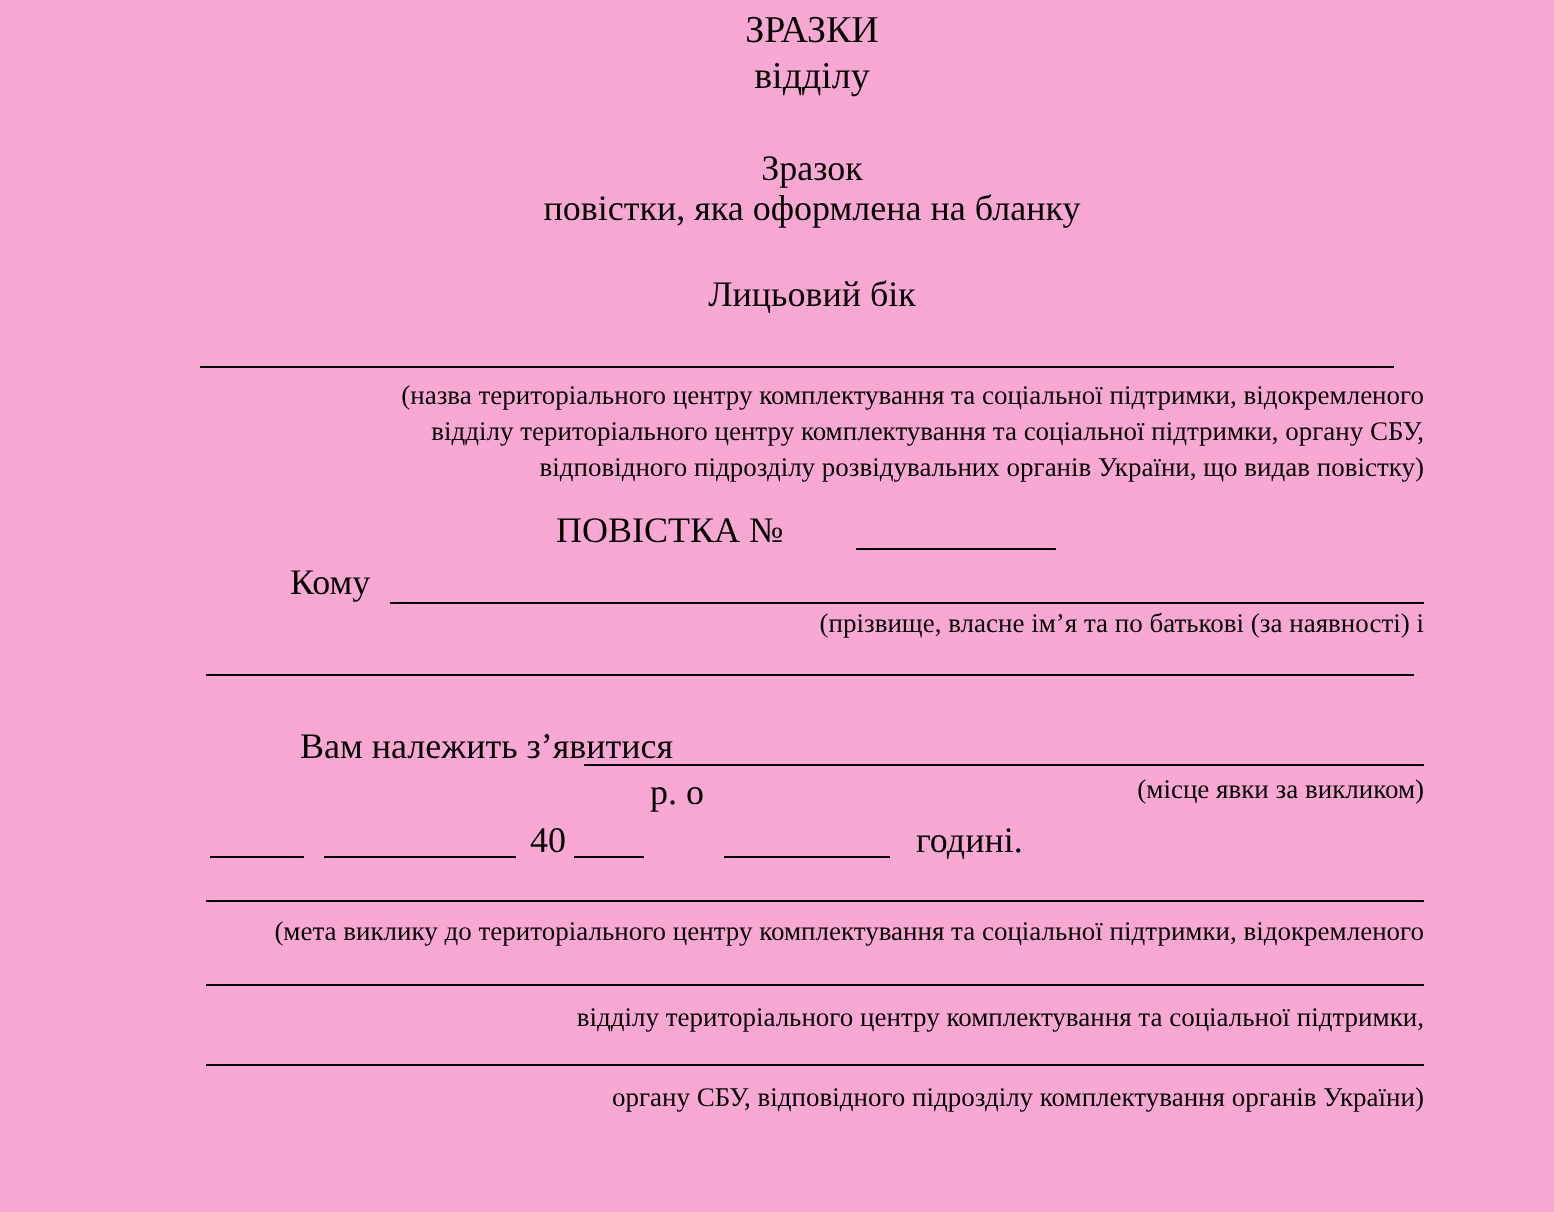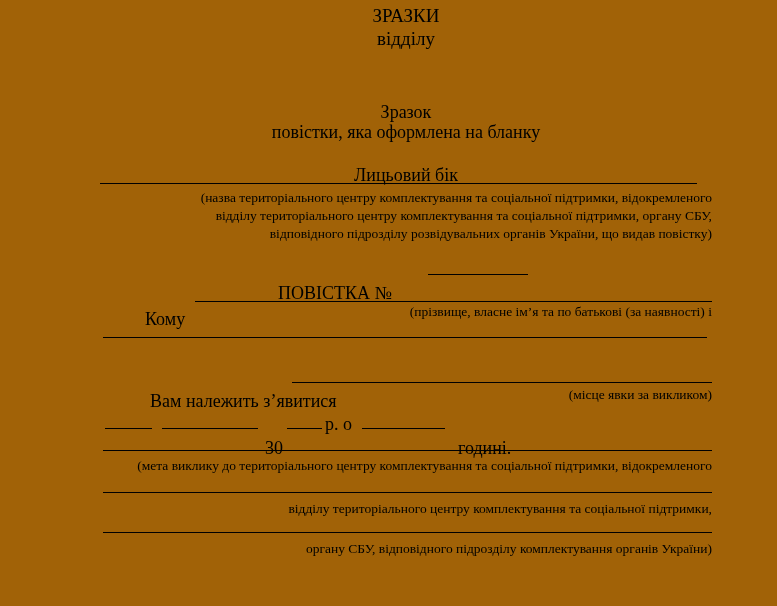--- a/index.html
+++ b/index.html
@@ -1,25 +1,25 @@
 <!DOCTYPE html>
 <html><head>
 <meta charset="utf-8">
 <style>
   html,body{margin:0;padding:0;background:#ffffff;}
   .doc{
     position:relative;
     width:777px;height:606px;
-    background:#a16207;color:#000;
+    background:#f9a8d4;color:#000;
     font-family:"Liberation Serif","DejaVu Serif",serif;
     overflow:hidden;
   }
   .row{position:absolute;white-space:nowrap;}
   .center{left:100px;width:612px;text-align:center;white-space:nowrap;}
-  .main{font-size:18px;line-height:22px;margin-top:28px;}
+  .main{font-size:18px;line-height:22px;}
   .title{font-size:19px;line-height:23px;}
   .small{font-size:13.5px;line-height:17px;text-align:right;}
   .italic{}
   .hr{position:absolute;height:0;border-top:1.3px solid #000;}
   .shiftL{transform:translateX(-45px);}
 </style>
 </head>
 <body>
 
 <div class="doc">
@@ -45,21 +45,21 @@
   <div class="row center small" style="top:303px">(прізвище, власне ім’я та по батькові (за наявності) і</div>
 
   <div class="hr" style="top:337px;left:103px;width:604px"></div>
 
   <div class="row main" style="top:362px;left:150px">Вам належить з’явитися</div>
   <div class="hr" style="top:382px;left:292px;width:420px"></div>
   <div class="row small" style="top:386px;left:292px;width:420px;text-align:right">(місце явки за викликом)</div>
 
   <div class="hr" style="top:428px;left:105px;width:47px"></div>
   <div class="hr" style="top:428px;left:162px;width:96px"></div>
-  <div class="row main" style="top:409px;left:265px">30</div>
+  <div class="row main" style="top:409px;left:265px">40</div>
   <div class="hr" style="top:428px;left:287px;width:35px"></div>
   <div class="row main" style="top:385px;left:325px">р. о</div>
   <div class="hr" style="top:428px;left:362px;width:83px"></div>
   <div class="row main" style="top:409px;left:458px">годині.</div>
 
   <div class="hr" style="top:450px;left:103px;width:609px"></div>
   <div class="row center small" style="top:457px">(мета виклику до територіального центру комплектування та соціальної підтримки, відокремленого</div>
 
   <div class="hr" style="top:492px;left:103px;width:609px"></div>
   <div class="row center small" style="top:500px">відділу територіального центру комплектування та соціальної підтримки,</div>

